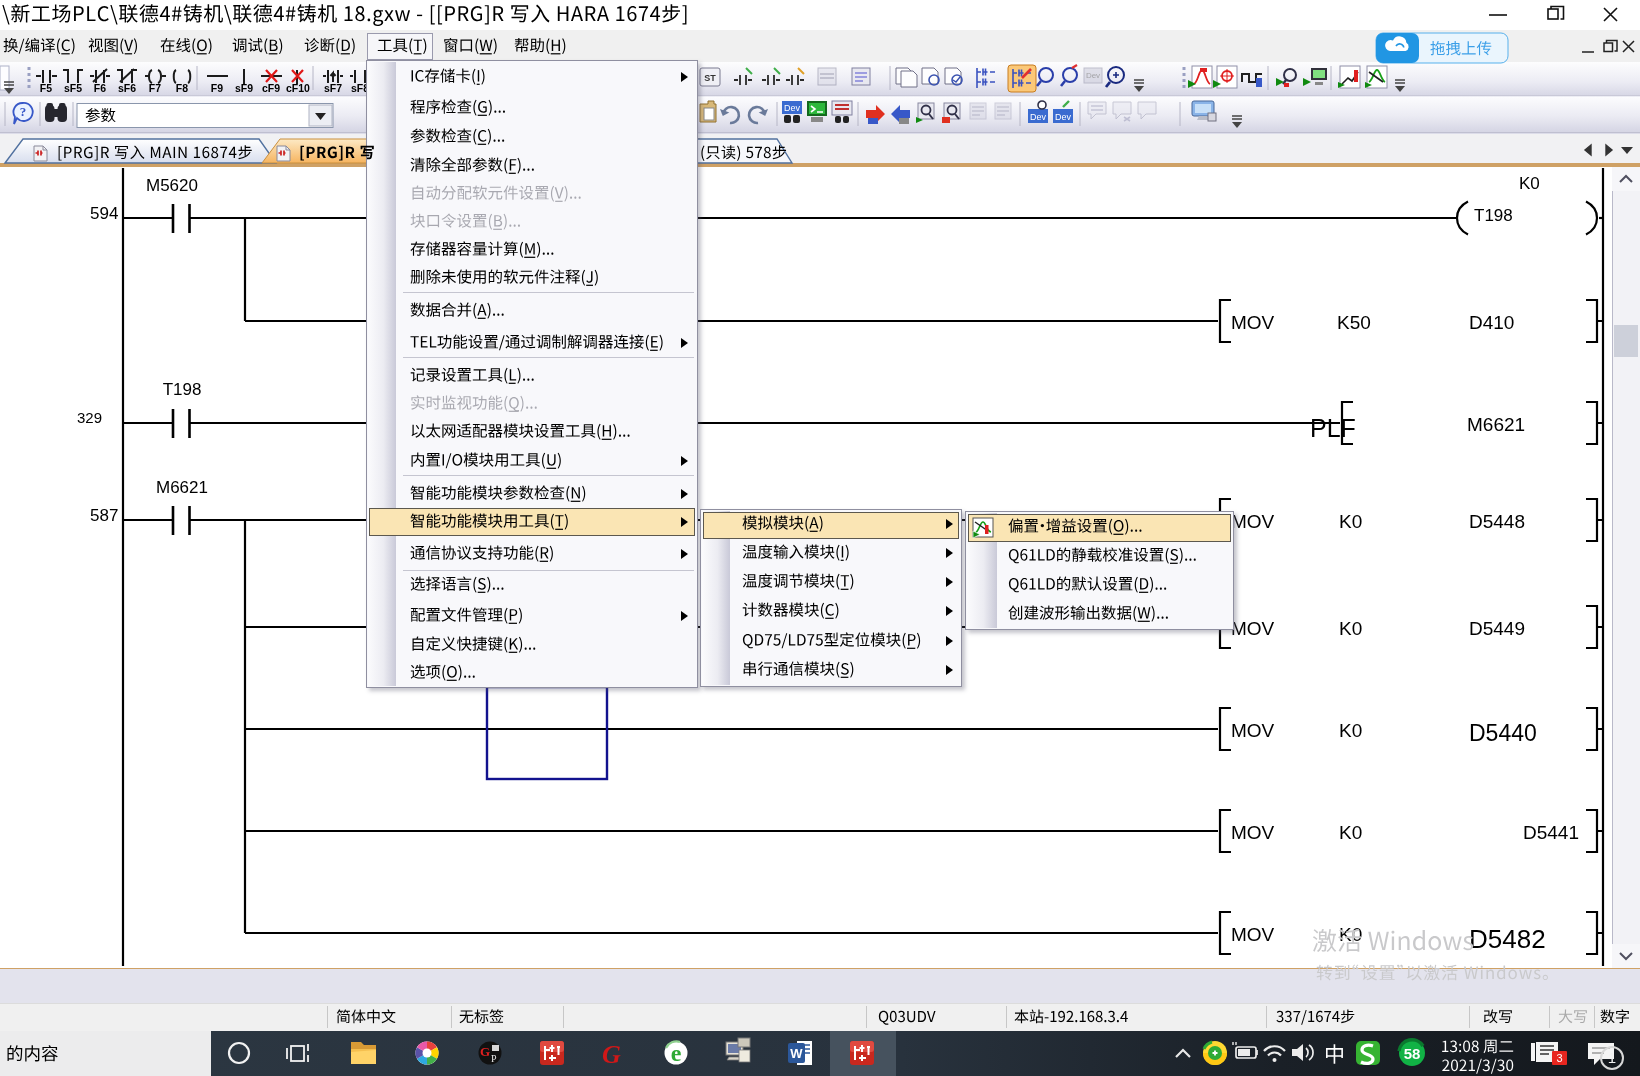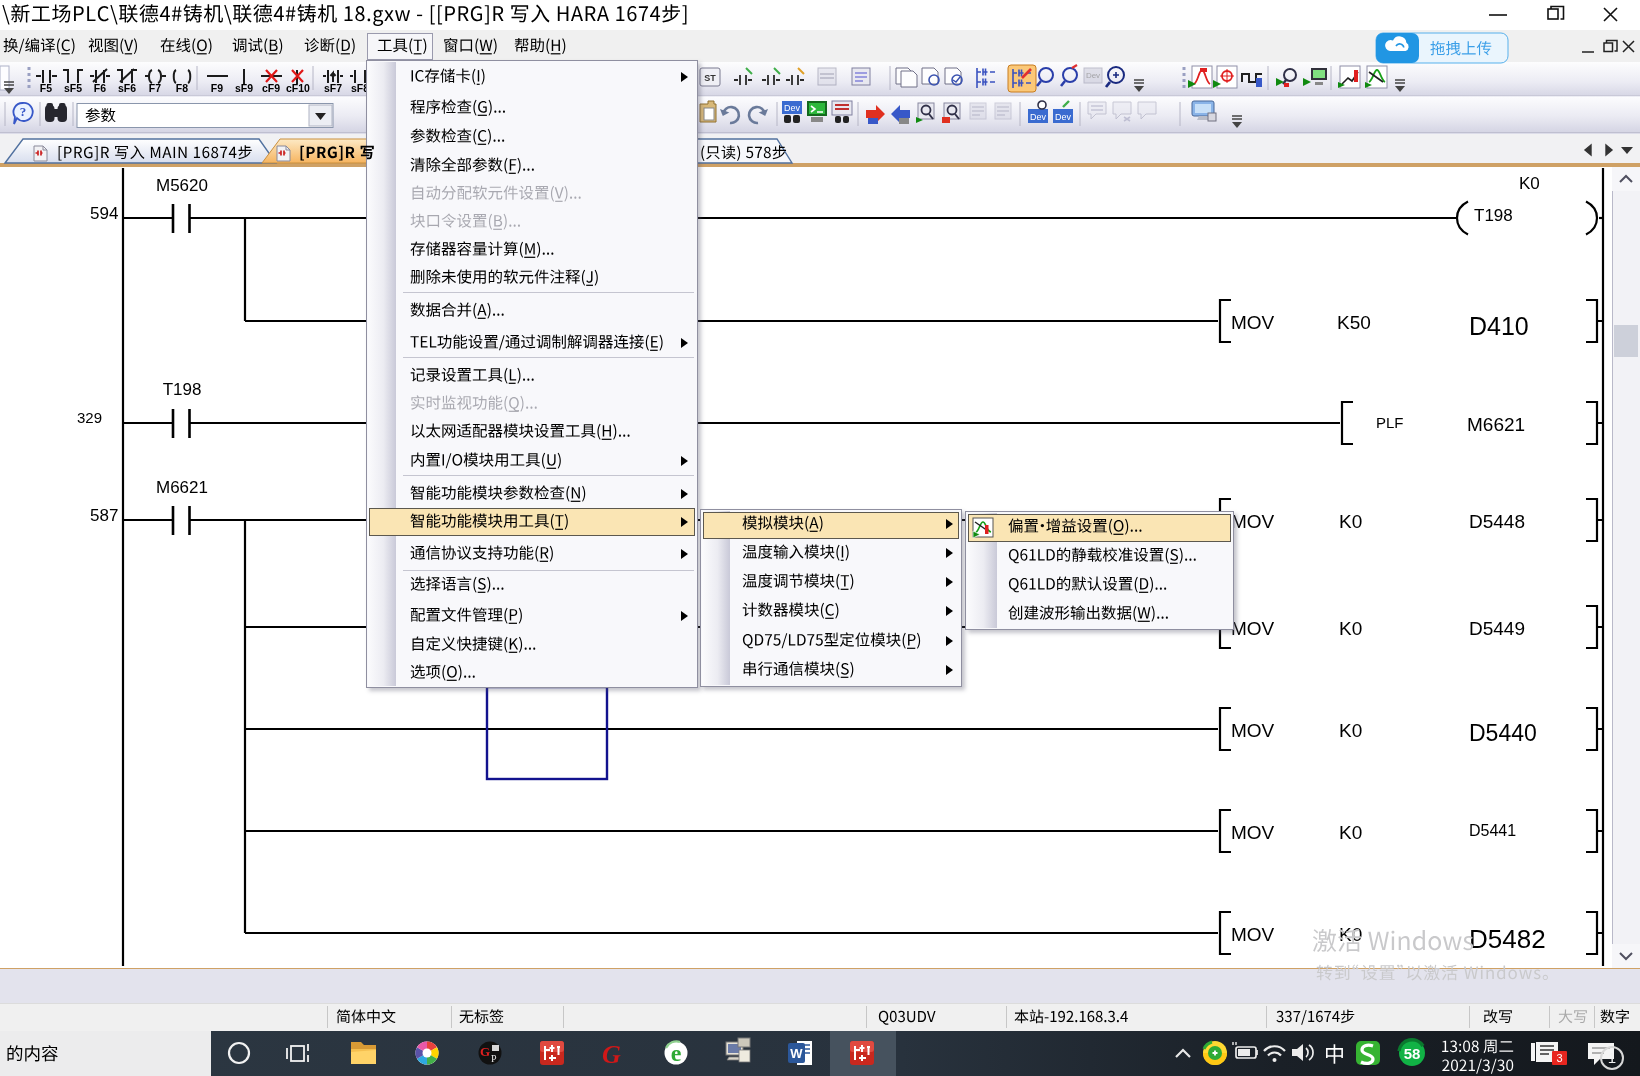--- a/index.html
+++ b/index.html
@@ -405,42 +405,42 @@
   <path d="M245,729 H1218 M1231,708 H1220 V750 H1231 M1586,708 H1597 V750 H1586 M1597,729 H1603"></path>
   <path d="M245,831 H1218 M1231,810 H1220 V852 H1231 M1586,810 H1597 V852 H1586 M1597,831 H1603"></path>
   <path d="M245,933 H1218 M1231,912 H1220 V954 H1231 M1586,912 H1597 V954 H1586 M1597,933 H1603"></path>
  </g>
  <rect x="487" y="687" width="120" height="92" fill="none" stroke="#12128e" stroke-width="2.4"></rect>
 </svg>
 <div class="abs" style="left:0;top:0;z-index:6;width:0;height:0">
  <div class="ltx" style="left:90px;top:204px;width:26px;text-align:right;font-size:17px">594</div>
  <div class="ltx" style="left:76px;top:409px;width:26px;text-align:right;font-size:15px">329</div>
  <div class="ltx" style="left:90px;top:506px;width:26px;text-align:right;font-size:17px">587</div>
- <div class="ltx" style="left:146px;top:176px;width:72px;text-align:center;font-size:17px">M5620</div>
+ <div class="ltx" style="left:146px;top:176px;width:72px;text-align:left;font-size:17px">M5620</div>
  <div class="ltx" style="left:146px;top:380px;width:72px;text-align:center;font-size:17px">T198</div>
  <div class="ltx" style="left:146px;top:478px;width:72px;text-align:center;font-size:17px">M6621</div>
  <div class="ltx" style="left:1519px;top:174px;font-size:17px">K0</div>
  <div class="ltx" style="left:1474px;top:206px;font-size:17px">T198</div>
  <div class="ltx" style="left:1231px;top:312px;font-size:19px">MOV</div>
  <div class="ltx" style="left:1337px;top:312px;font-size:19px">K50</div>
- <div class="ltx" style="left:1469px;top:312px;font-size:25px">D410</div>
- <div class="ltx" style="left:1376px;top:414px;font-size:15px">PLF</div>
+ <div class="ltx" style="left:1469px;top:312px;font-size:19px">D410</div>
+ <div class="ltx" style="left:1310px;top:414px;font-size:25px">PLF</div>
  <div class="ltx" style="left:1467px;top:414px;font-size:19px">M6621</div>
  <div class="ltx" style="left:1231px;top:511px;font-size:19px">MOV</div>
  <div class="ltx" style="left:1339px;top:511px;font-size:19px">K0</div>
  <div class="ltx" style="left:1469px;top:511px;font-size:19px">D5448</div>
  <div class="ltx" style="left:1231px;top:618px;font-size:19px">MOV</div>
  <div class="ltx" style="left:1339px;top:618px;font-size:19px">K0</div>
  <div class="ltx" style="left:1469px;top:618px;font-size:19px">D5449</div>
  <div class="ltx" style="left:1231px;top:720px;font-size:19px">MOV</div>
  <div class="ltx" style="left:1339px;top:720px;font-size:19px">K0</div>
  <div class="ltx" style="left:1469px;top:720px;font-size:23px">D5440</div>
  <div class="ltx" style="left:1231px;top:822px;font-size:19px">MOV</div>
  <div class="ltx" style="left:1339px;top:822px;font-size:19px">K0</div>
- <div class="ltx" style="left:1469px;top:822px;font-size:16px">D5441</div>
+ <div class="ltx" style="left:1523px;top:822px;font-size:19px">D5441</div>
  <div class="ltx" style="left:1231px;top:924px;font-size:19px">MOV</div>
  <div class="ltx" style="left:1339px;top:924px;font-size:19px">K0</div>
  <div class="ltx" style="left:1469px;top:924px;font-size:26px">D5482</div>
 </div>
 <svg class="abs" style="left:1612px;top:167px;z-index:7" width="28" height="801" viewBox="0 0 28 801">
  <rect x="0" y="0" width="28" height="24" fill="#f6f6f9"></rect>
  <path d="M8,15 l6,-6 6,6" stroke="#505060" stroke-width="2" fill="none"></path>
  <rect x="2" y="158" width="24" height="32" fill="#cdd0da"></rect>
  <rect x="0" y="777" width="28" height="24" fill="#f6f6f9"></rect>
  <path d="M8,786 l6,6 6,-6" stroke="#505060" stroke-width="2" fill="none"></path>

